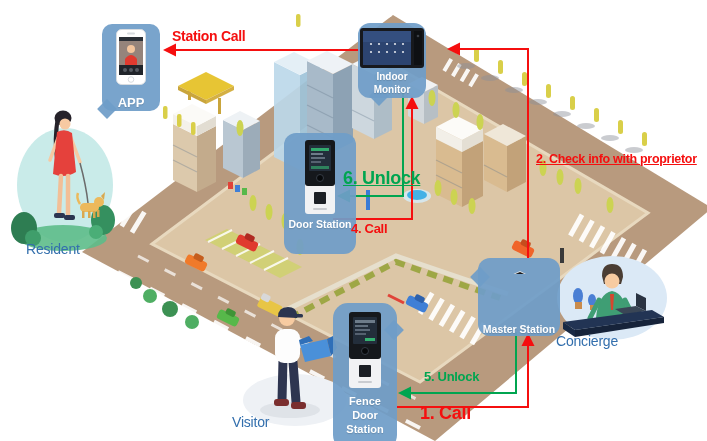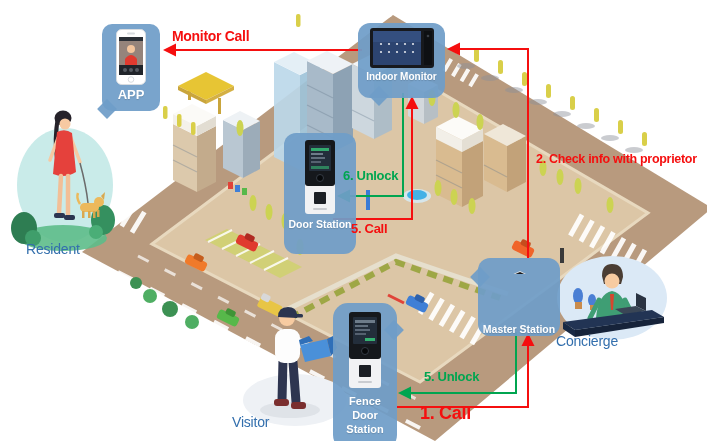--- a/index.html
+++ b/index.html
@@ -6,37 +6,37 @@
   .stage{position:relative;width:707px;height:441px;background:#fff;overflow:hidden;
          font-family:"Liberation Sans",sans-serif;}
   .layer{position:absolute;left:0;top:0;}
   
   .bubble{position:absolute;background:rgba(111,157,200,.93);border-radius:12px;
           display:flex;flex-direction:column;align-items:center;z-index:30;}
   .bubble .blabel{color:#fff;font-weight:bold;text-align:center;line-height:1.25;
                   text-shadow:0 1px 1px rgba(0,0,0,.15);}
   .tail{position:absolute;width:14px;height:14px;background:rgba(111,157,200,.93);
         transform:rotate(45deg);z-index:-1;}
-  .b-app{left:102px;top:24px;width:58px;height:82px;padding-top:5px;border-radius:10px;}
+  .b-app{left:102px;top:24px;width:58px;height:82px;padding-top:5px;border-radius:10px;gap:8px;}
   .b-app .blabel{font-size:13px;margin-top:2px;}
-  .b-indoor{left:358px;top:23px;width:87px;height:70px;padding-top:5px;}
+  .b-indoor{left:358px;top:23px;width:68px;height:70px;padding-top:5px;}
   .b-indoor .blabel{font-size:10px;margin-top:3px;}
   .b-door{left:268px;top:133px;width:72px;height:114px;padding-top:7px;margin-left:16px;}
   .b-door .blabel{font-size:10.5px;margin-top:4px;}
   .b-master{left:478px;top:258px;width:82px;height:74px;padding-top:4px;gap:47px;}
   .b-master .blabel{font-size:10.5px;margin-top:2px;}
   .b-fence{left:333px;top:303px;width:64px;height:138px;padding-top:9px;border-radius:15px;}
   .b-fence .blabel{font-size:11px;margin-top:7px;width:52px;}
   
   .flbl{position:absolute;font-weight:bold;letter-spacing:-.3px;white-space:nowrap;z-index:40;}
   .red{color:#f50f0f;}
   .green{color:#00a550;}
   .lbl-transfer{left:172px;top:28px;font-size:14px;}
-  .lbl-check{left:536px;top:152px;font-size:12.5px;}
-  .lbl-unlock6{left:343px;top:168px;font-size:13px;}
+  .lbl-check{left:536px;top:152px;font-size:12.5px;text-decoration:underline;}
+  .lbl-unlock6{left:343px;top:168px;font-size:18px;text-decoration:underline;}
   .lbl-call5{left:351px;top:221px;font-size:13px;}
   .lbl-unlock3{left:424px;top:369px;font-size:13px;}
   .lbl-call1{left:420px;top:403px;font-size:18px;}
   
   .albl{position:absolute;color:#336fad;font-weight:normal;font-size:14px;letter-spacing:-.2px;z-index:40;}
   .lbl-resident{left:26px;top:241px;}
   .lbl-visitor{left:232px;top:414px;}
   .lbl-concierge{left:556px;top:333px;}
 </style>
 </head>
@@ -393,24 +393,24 @@
       <rect x="6" y="17" width="15" height="2" fill="#9fb0c0" opacity=".45"></rect>
       <rect x="6" y="21" width="11" height="2" fill="#9fb0c0" opacity=".4"></rect>
       <rect x="16" y="26" width="10" height="3" fill="#3ad37f" opacity=".8"></rect>
       <circle cx="16" cy="39" r="3.5" fill="#07090b" stroke="#343b44"></circle>
       <rect x="10" y="53" width="12" height="12" rx="1" fill="#1b1f25"></rect>
       <rect x="9" y="69" width="14" height="2" rx="1" fill="#c9ccd1"></rect>
     </svg>
     <div class="blabel">Fence Door Station</div>
   </div>
 
-  <div class="flbl red lbl-transfer">Monitor Call</div>
+  <div class="flbl red lbl-transfer">Station Call</div>
   <div class="flbl red lbl-check">2. Check info with proprietor</div>
   <div class="flbl green lbl-unlock6">6. Unlock</div>
-  <div class="flbl red lbl-call5">5. Call</div>
+  <div class="flbl red lbl-call5">4. Call</div>
   <div class="flbl green lbl-unlock3">5. Unlock</div>
   <div class="flbl red lbl-call1">1. Call</div>
 
   <div class="albl lbl-resident">Resident</div>
   <div class="albl lbl-visitor">Visitor</div>
   <div class="albl lbl-concierge">Concierge</div>
 
 </div>
 
 </body></html>

